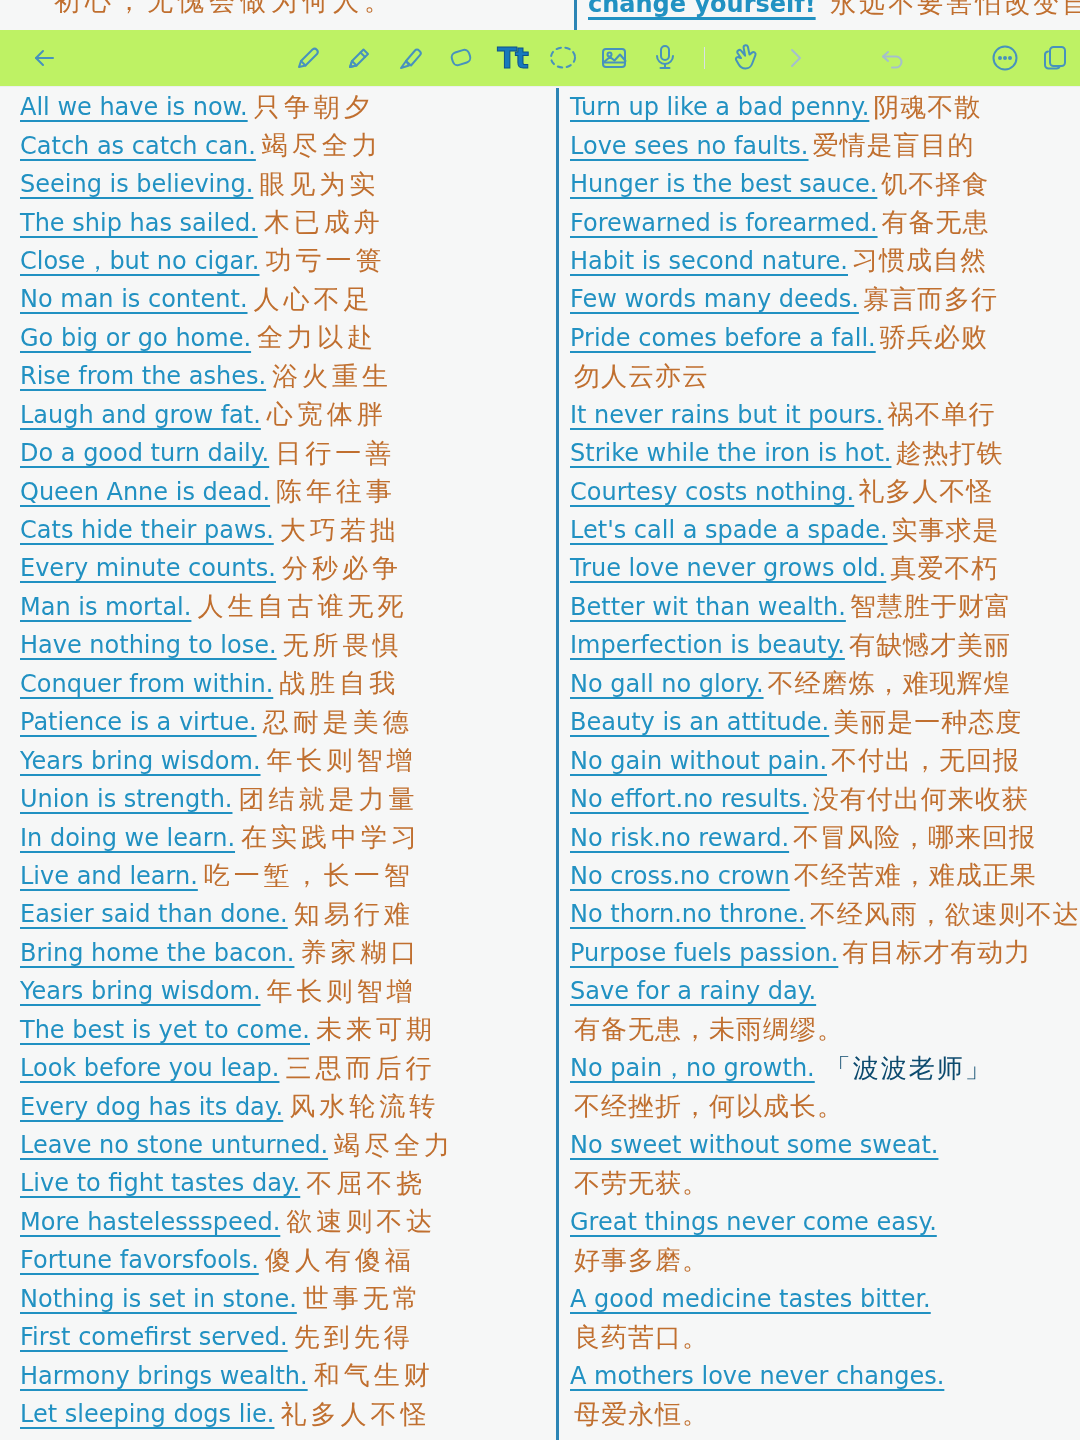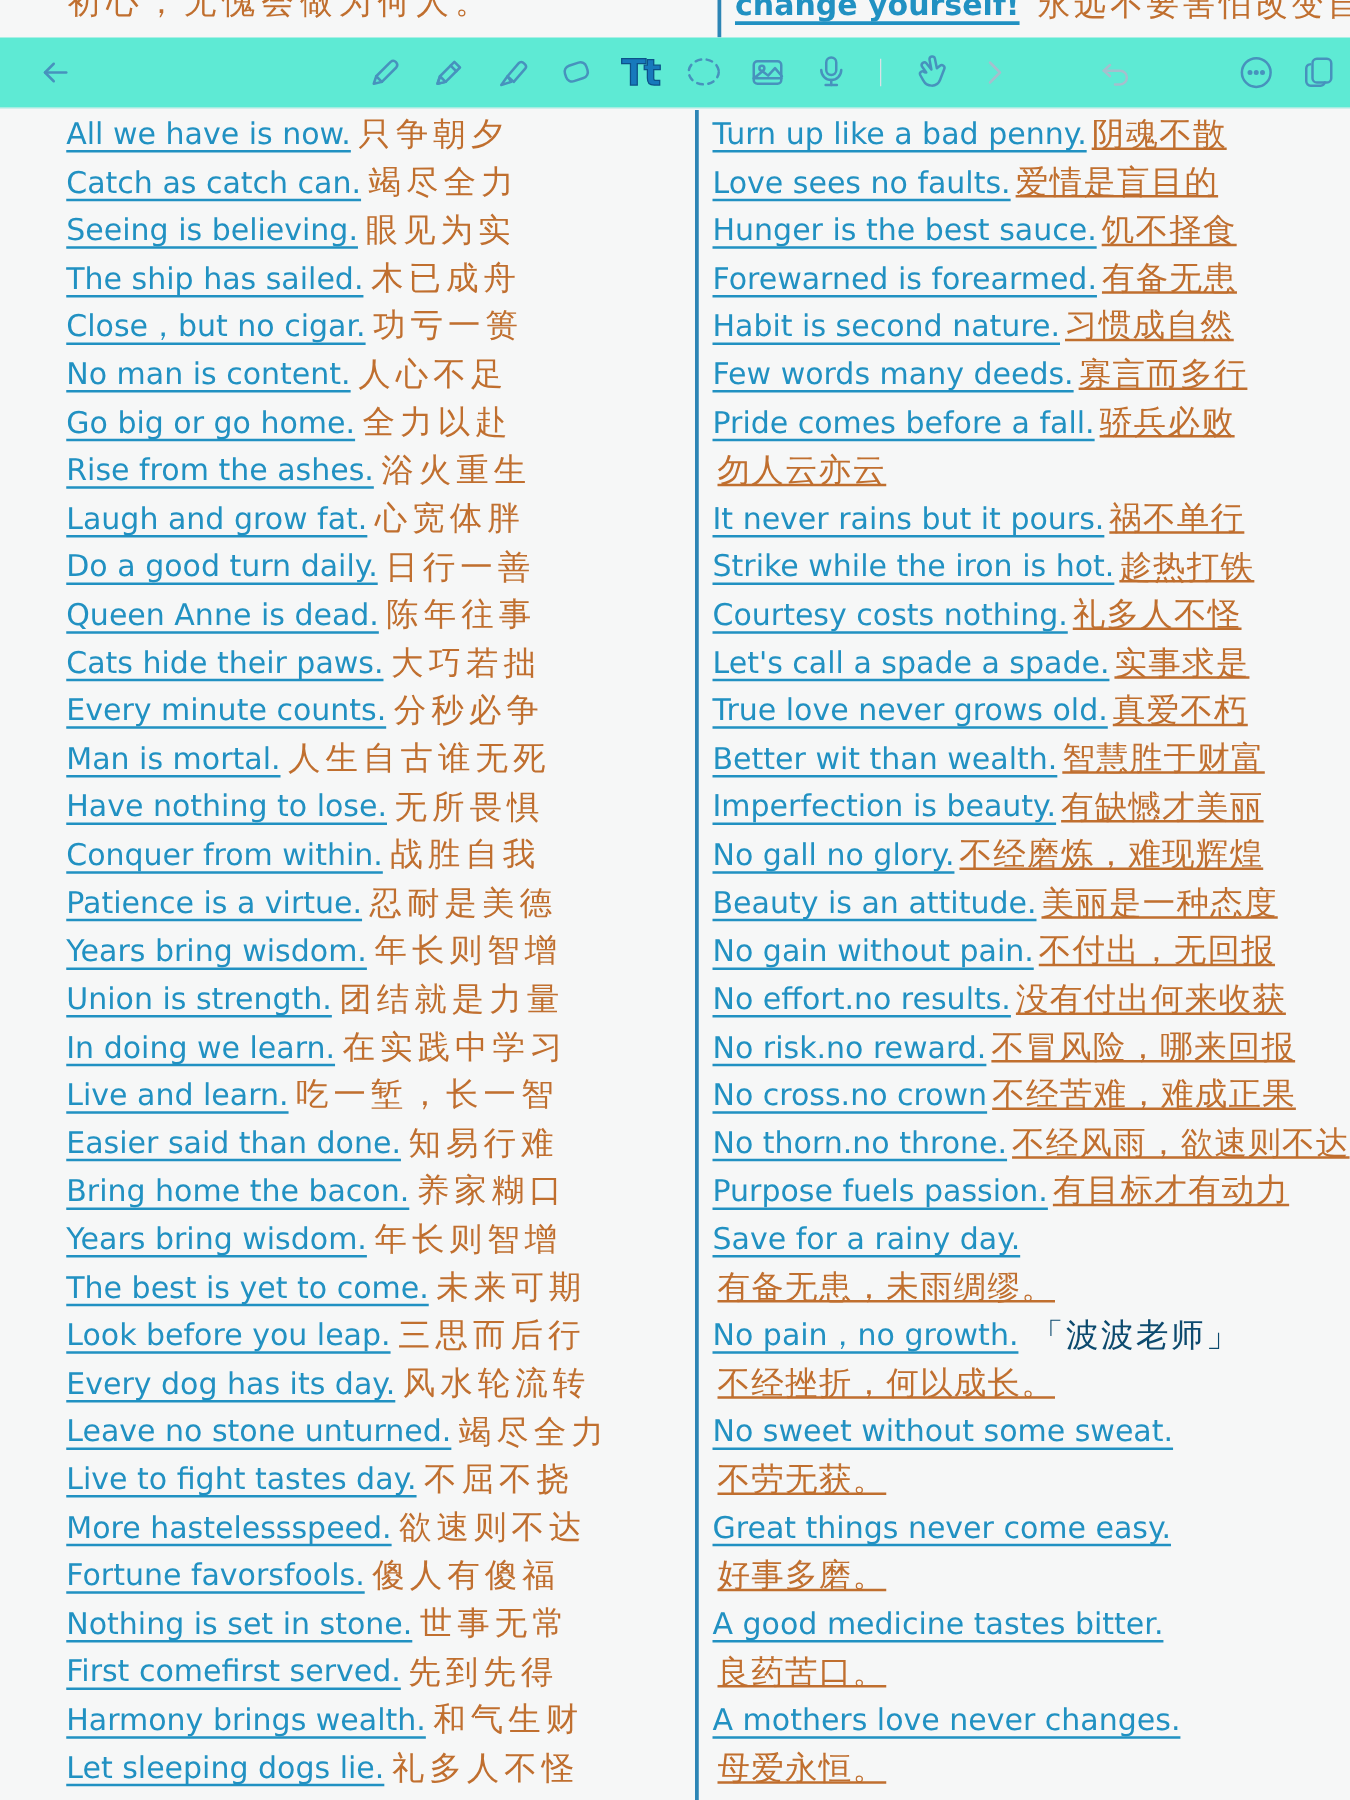--- a/index.html
+++ b/index.html
@@ -15,48 +15,48 @@
   .top-frag { position:absolute; top:-16px; white-space:nowrap; font-size:27px; }
   .top-frag.zh { color:#c06f2f; letter-spacing:5px; }
   .top-frag-right { position:absolute; top:-14px; left:570px; white-space:nowrap; font-size:27px; }
   .top-frag-right .en { color:#2191c2; font-weight:bold; text-decoration:underline; text-decoration-thickness:2.5px; text-underline-offset:5px; }
   .top-frag-right .zh { color:#c06f2f; letter-spacing:3px; }
   .top-divider { position:absolute; left:556px; top:0; width:3px; height:30px; background:#2c85b5; }
 
   
   .toolbar {
     position:absolute; left:0; top:30px; width:1080px; height:57px;
-    background:#5eead4; border-bottom:1px solid #eceff0;
+    background:#bef264; border-bottom:1px solid #eceff0;
     display:flex; align-items:center;
   }
   .tb-btn { width:36px; height:36px; display:flex; align-items:center; justify-content:center; flex:0 0 auto; }
   .tb-btn svg { display:block; }
   .ico { stroke:#4792bd; fill:none; stroke-width:2; stroke-linecap:round; stroke-linejoin:round; }
   .ico-light { stroke:#a5bfcd; }
   .tt-label { font-size:29px; font-weight:bold; color:#1779bc; -webkit-text-stroke:1px #0c5189; letter-spacing:-2px; }
   .tb-sep { width:1px; height:22px; background:#d9e1e6; margin:0 6px; flex:0 0 auto; }
 
   .sp-back { margin-left:26px; }
   .sp-tools { margin-left:228px; display:flex; align-items:center; gap:15px; }
   .sp-right1 { margin-left:62px; }
   .sp-right2 { margin-left:76px; display:flex; align-items:center; gap:14px; }
 
   
   .note { position:absolute; left:0; top:88px; width:1080px; height:1352px; }
   .col-divider { position:absolute; left:556px; top:0; width:3px; height:1352px; background:#2c85b5; }
   .column { position:absolute; top:0; }
-  .column.left { left:53px; width:518px; }
+  .column.left { left:20px; width:518px; }
   .column.right { left:570px; width:508px; }
   .row { height:38.45px; display:flex; align-items:center; white-space:nowrap; }
   .en {
     color:#2191c2; font-size:24px;
     text-decoration:underline; text-decoration-thickness:2px; text-underline-offset:5px;
   }
   .zh { color:#c06f2f; font-size:26px; letter-spacing:4px; margin-left:6px; }
-  .column.right .zh { letter-spacing:1px; margin-left:4px;text-decoration:underline; }
+  .column.right .zh { letter-spacing:1px; margin-left:4px; }
   .zh.only { margin-left:0; }
   .extra { color:#0c4a6e; font-size:26px; margin-left:10px; letter-spacing:2px; }
 </style>
 </head>
 <body>
 
 <div class="top-strip">
   <span class="top-frag zh" style="left:30px">初心，无愧会做为何人。</span>
   <span class="top-frag-right">
     <span class="en">change yourself!</span>

